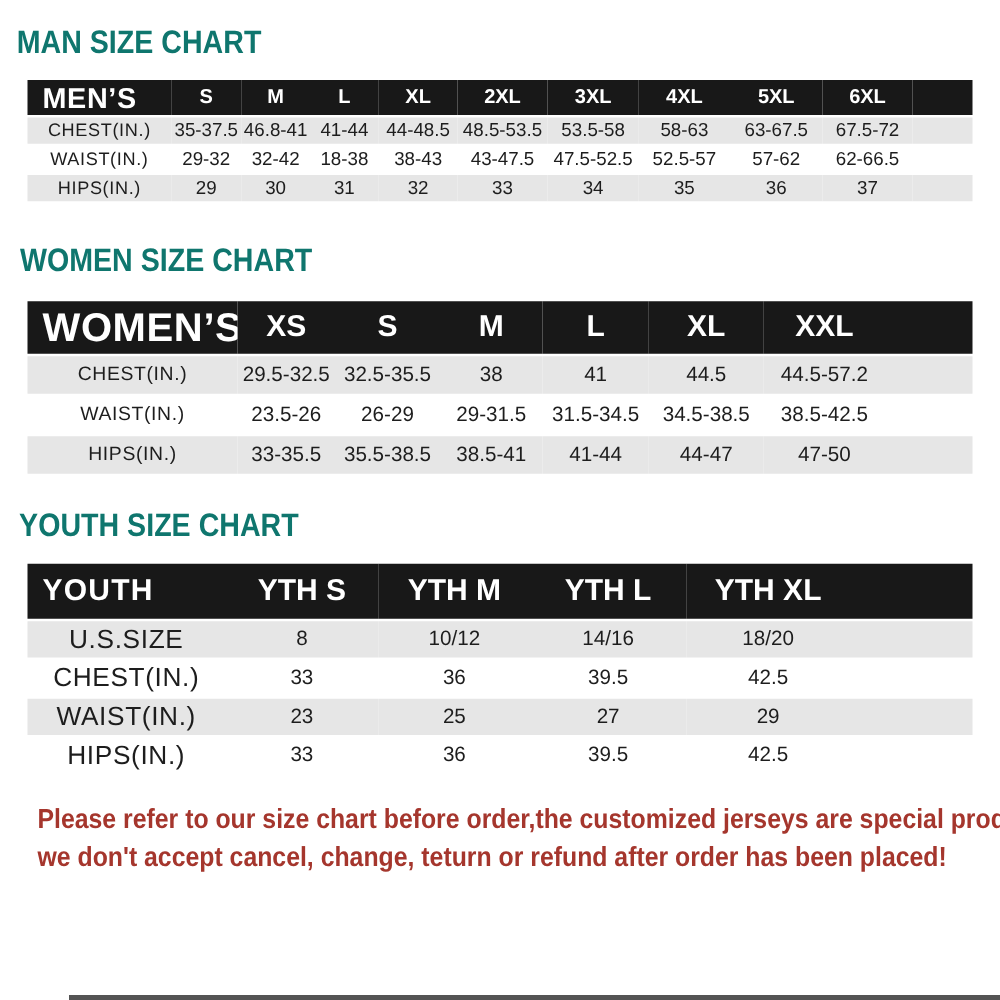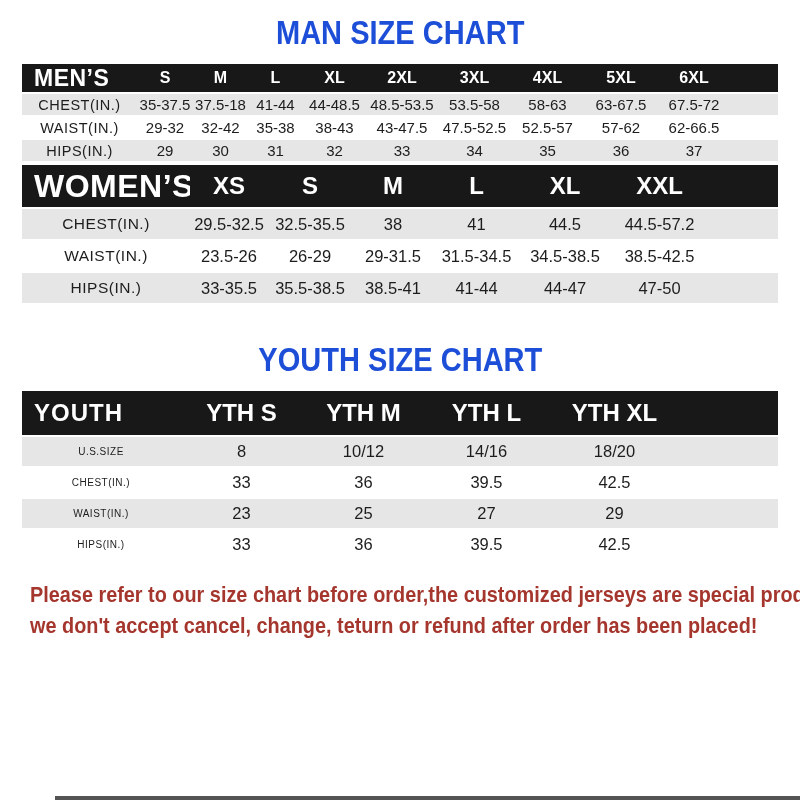--- a/index.html
+++ b/index.html
@@ -18,27 +18,27 @@
   }
   .banner-title{
     display:inline-block;
     font-size:62px;font-weight:bold;color:#1c1508;
     letter-spacing:1px;
     transform:scaleX(0.84);
     white-space:nowrap;
   }
   
   h2.sec-heading{
-    margin:0;text-align:center;color:#1d4ed8;
-    font-size:33px;font-weight:bold;line-height:34px;
+    margin:0;color:#0f766e;
+    font-size:26px;font-weight:bold;line-height:34px;
   }
   h2.sec-heading > span{display:inline-block;transform:scaleX(0.88);white-space:nowrap;}
   h2.h-men{margin:16px 0 12px;}
   h2.h-women{margin:28px 0 14px;}
-  h2.h-youth{margin:38px 0 12px;}
+  h2.h-youth{margin:22px 0 12px;}
   
   table.chart{
     width:756px;margin:0 auto;
     border-collapse:separate;border-spacing:0 2px;
     table-layout:fixed;
   }
   table.chart thead th{
     background:#181818;color:#ffffff;
     font-weight:600;text-align:center;padding:0;
     white-space:nowrap;overflow:hidden;
@@ -60,21 +60,21 @@
   table.men td.rlabel{font-size:14.5px;}
   
   table.women thead th{height:42px;font-size:24px;}
   table.women th.corner{font-size:32px;letter-spacing:0.5px;}
   table.women tbody td{height:30px;font-size:16.5px;}
   table.women td.rlabel{font-size:15.5px;}
   
   table.youth thead th{height:44px;font-size:24px;}
   table.youth th.corner{font-size:24px;letter-spacing:1px;}
   table.youth tbody td{height:29px;font-size:16.5px;}
-  table.youth td.rlabel{font-size:10px;margin-left:28px;}
+  table.youth td.rlabel{font-size:21px;margin-left:28px;}
   
   .note{margin:18px 0 0 30px;}
   .note p{
     margin:0;display:inline-block;
     color:#a5362d;font-size:22px;font-weight:bold;
     line-height:31px;white-space:nowrap;
     transform:scaleX(0.95);transform-origin:left center;
   }
   .note p{display:block;}
   .note p > span{display:inline-block;transform:scaleX(0.95);transform-origin:left center;white-space:nowrap;}
@@ -118,35 +118,35 @@
         <th>4XL</th>
         <th>5XL</th>
         <th>6XL</th>
         <th class="spacer"></th>
       </tr>
     </thead>
     <tbody>
       <tr>
         <td class="rlabel">CHEST(IN.)</td>
         <td>35-37.5</td>
-        <td>37.5-18</td>
+        <td>46.8-41</td>
         <td>41-44</td>
         <td>44-48.5</td>
         <td>48.5-53.5</td>
         <td>53.5-58</td>
         <td>58-63</td>
         <td>63-67.5</td>
         <td>67.5-72</td>
         <td class="spacer"></td>
       </tr>
       <tr>
         <td class="rlabel">WAIST(IN.)</td>
         <td>29-32</td>
         <td>32-42</td>
-        <td>35-38</td>
+        <td>18-38</td>
         <td>38-43</td>
         <td>43-47.5</td>
         <td>47.5-52.5</td>
         <td>52.5-57</td>
         <td>57-62</td>
         <td>62-66.5</td>
         <td class="spacer"></td>
       </tr>
       <tr>
         <td class="rlabel">HIPS(IN.)</td>
@@ -157,20 +157,21 @@
         <td>33</td>
         <td>34</td>
         <td>35</td>
         <td>36</td>
         <td>37</td>
         <td class="spacer"></td>
       </tr>
     </tbody>
   </table>
 
+  <h2 class="sec-heading h-women"><span>WOMEN SIZE CHART</span></h2>
 
   <table class="chart women">
     <colgroup>
       <col style="width:168px">
         <col style="width:78px">
         <col style="width:84px">
         <col style="width:82px">
         <col style="width:85px">
         <col style="width:92px">
         <col style="width:97px">

